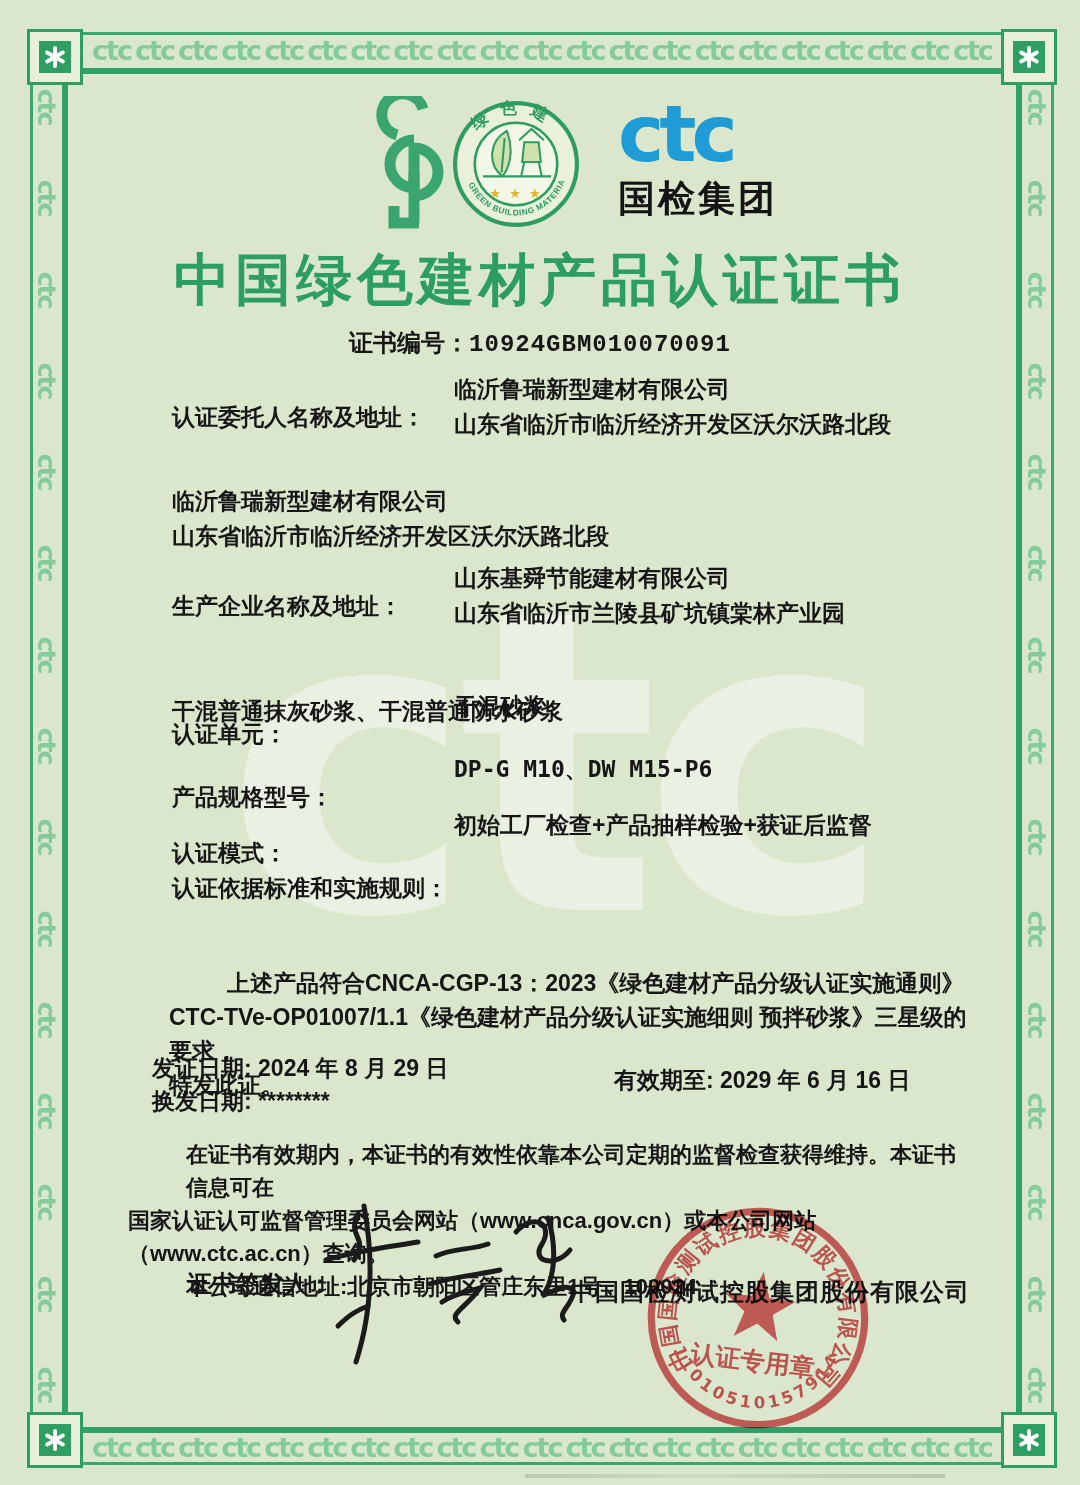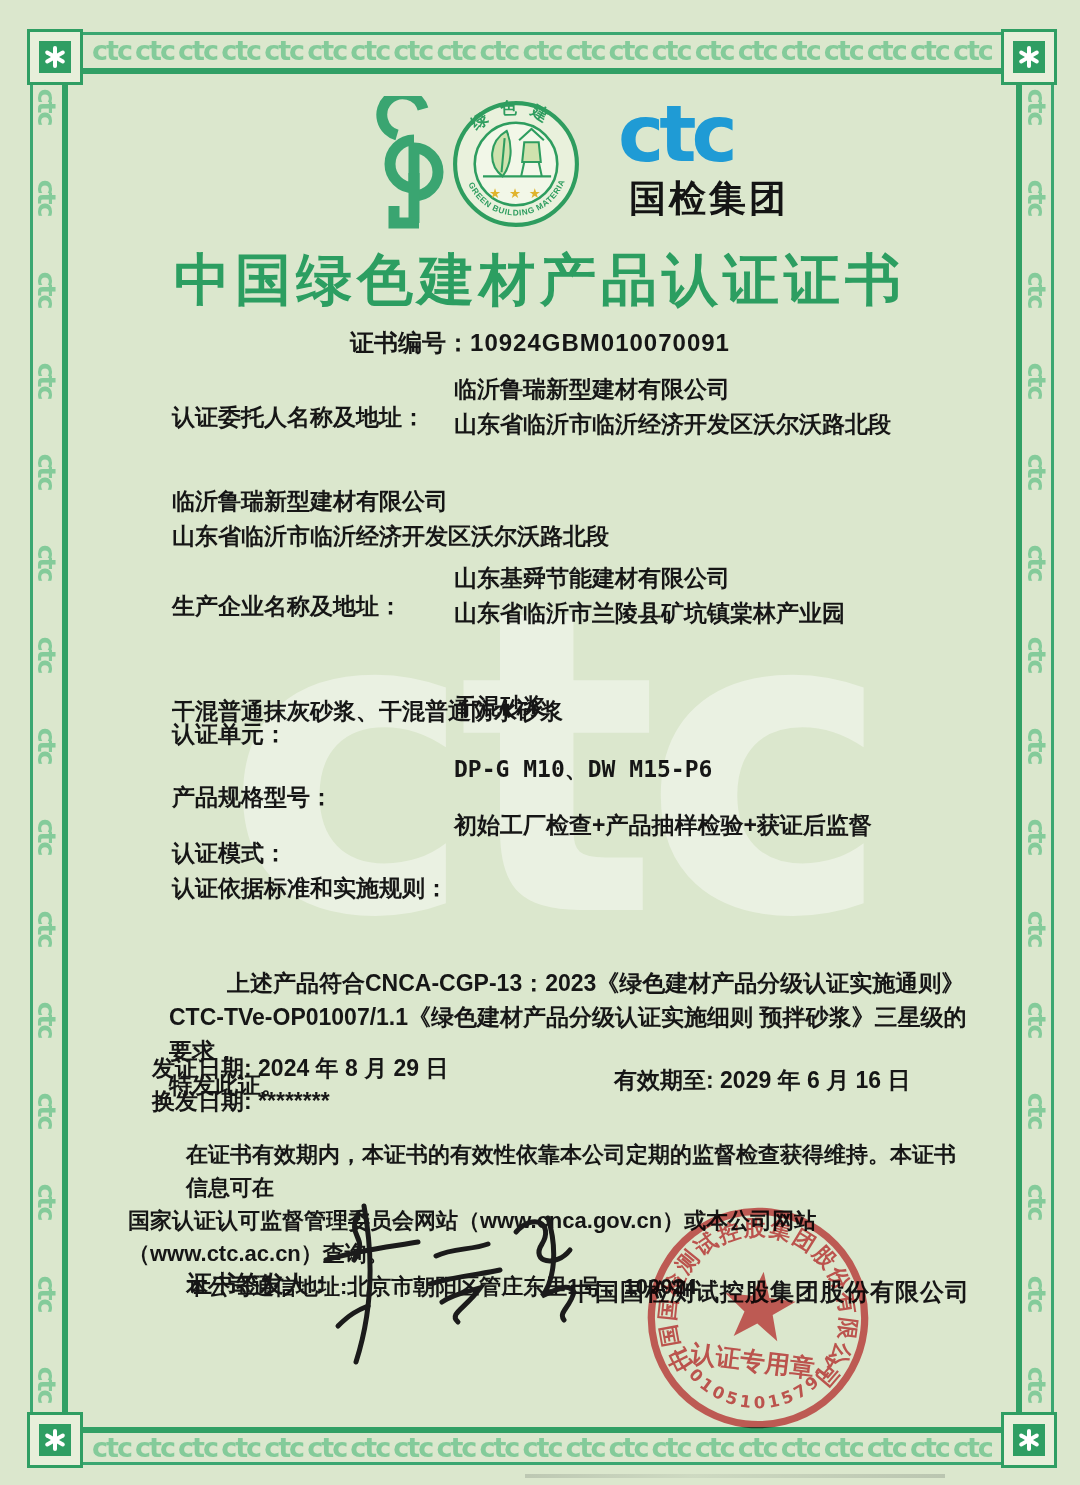--- a/index.html
+++ b/index.html
@@ -28,26 +28,26 @@
   
   .watermark{position:absolute; left:225px; top:555px; z-index:0; font-family:"DejaVu Sans",sans-serif;
              font-weight:900; font-size:420px; line-height:1; letter-spacing:-16px; color:#ffffff; opacity:.42;}
   
   .content{position:absolute; inset:0; z-index:2;}
   .gp-logo{position:absolute; left:352px; top:96px;}
   .badge{position:absolute; left:452px; top:100px;}
   .ctc-block{position:absolute; left:618px; top:96px; text-align:left;}
   .ctc-word{font-family:"DejaVu Sans",sans-serif; font-weight:900; font-size:78px; line-height:0.98;
             color:#1f9bd5; letter-spacing:-5px;}
-  .ctc-cn{margin-top:2px; font-size:37px; font-weight:900; letter-spacing:3px; color:#141414;margin-left:11px;}
+  .ctc-cn{margin-top:2px; font-size:37px; font-weight:900; letter-spacing:3px; color:#141414;}
   .title{position:absolute; left:0; right:0; top:243px; text-align:center;
          font-family:"Liberation Serif","DejaVu Serif",serif;
          font-size:56px; font-weight:700; letter-spacing:5px; color:#2c9e61;}
   .cert-line{position:absolute; left:0; right:0; top:327px; text-align:center; font-size:24px; font-weight:700;}
-  .cert-line .num{font-family:Liberation Sans, sans-serif; letter-spacing:1px;}
+  .cert-line .num{font-family:Liberation Mono, monospace; letter-spacing:1px;}
   .row{position:absolute; left:172px; right:130px; display:flex; font-size:23px; font-weight:700;}
   .flabel{width:282px; flex:none;margin-top:30px;}
   .fvals{flex:1; line-height:35px;}
   .mono{font-family:"DejaVu Sans Mono",monospace; font-size:23px;}
   .stdvals{line-height:34px;}
   .statement{position:absolute; left:128px; right:106px; top:966px; font-size:23px; font-weight:700; line-height:34px;margin-left:41px;}
   .indent{padding-left:58px;}
   .dates{position:absolute; left:152px; right:120px; top:1052px; font-size:23px; font-weight:700; line-height:33px;}
   .valid{position:absolute; left:462px; top:12px;}
   .notice{position:absolute; left:128px; right:104px; top:1138px; font-size:22px; font-weight:700; line-height:33px;}

